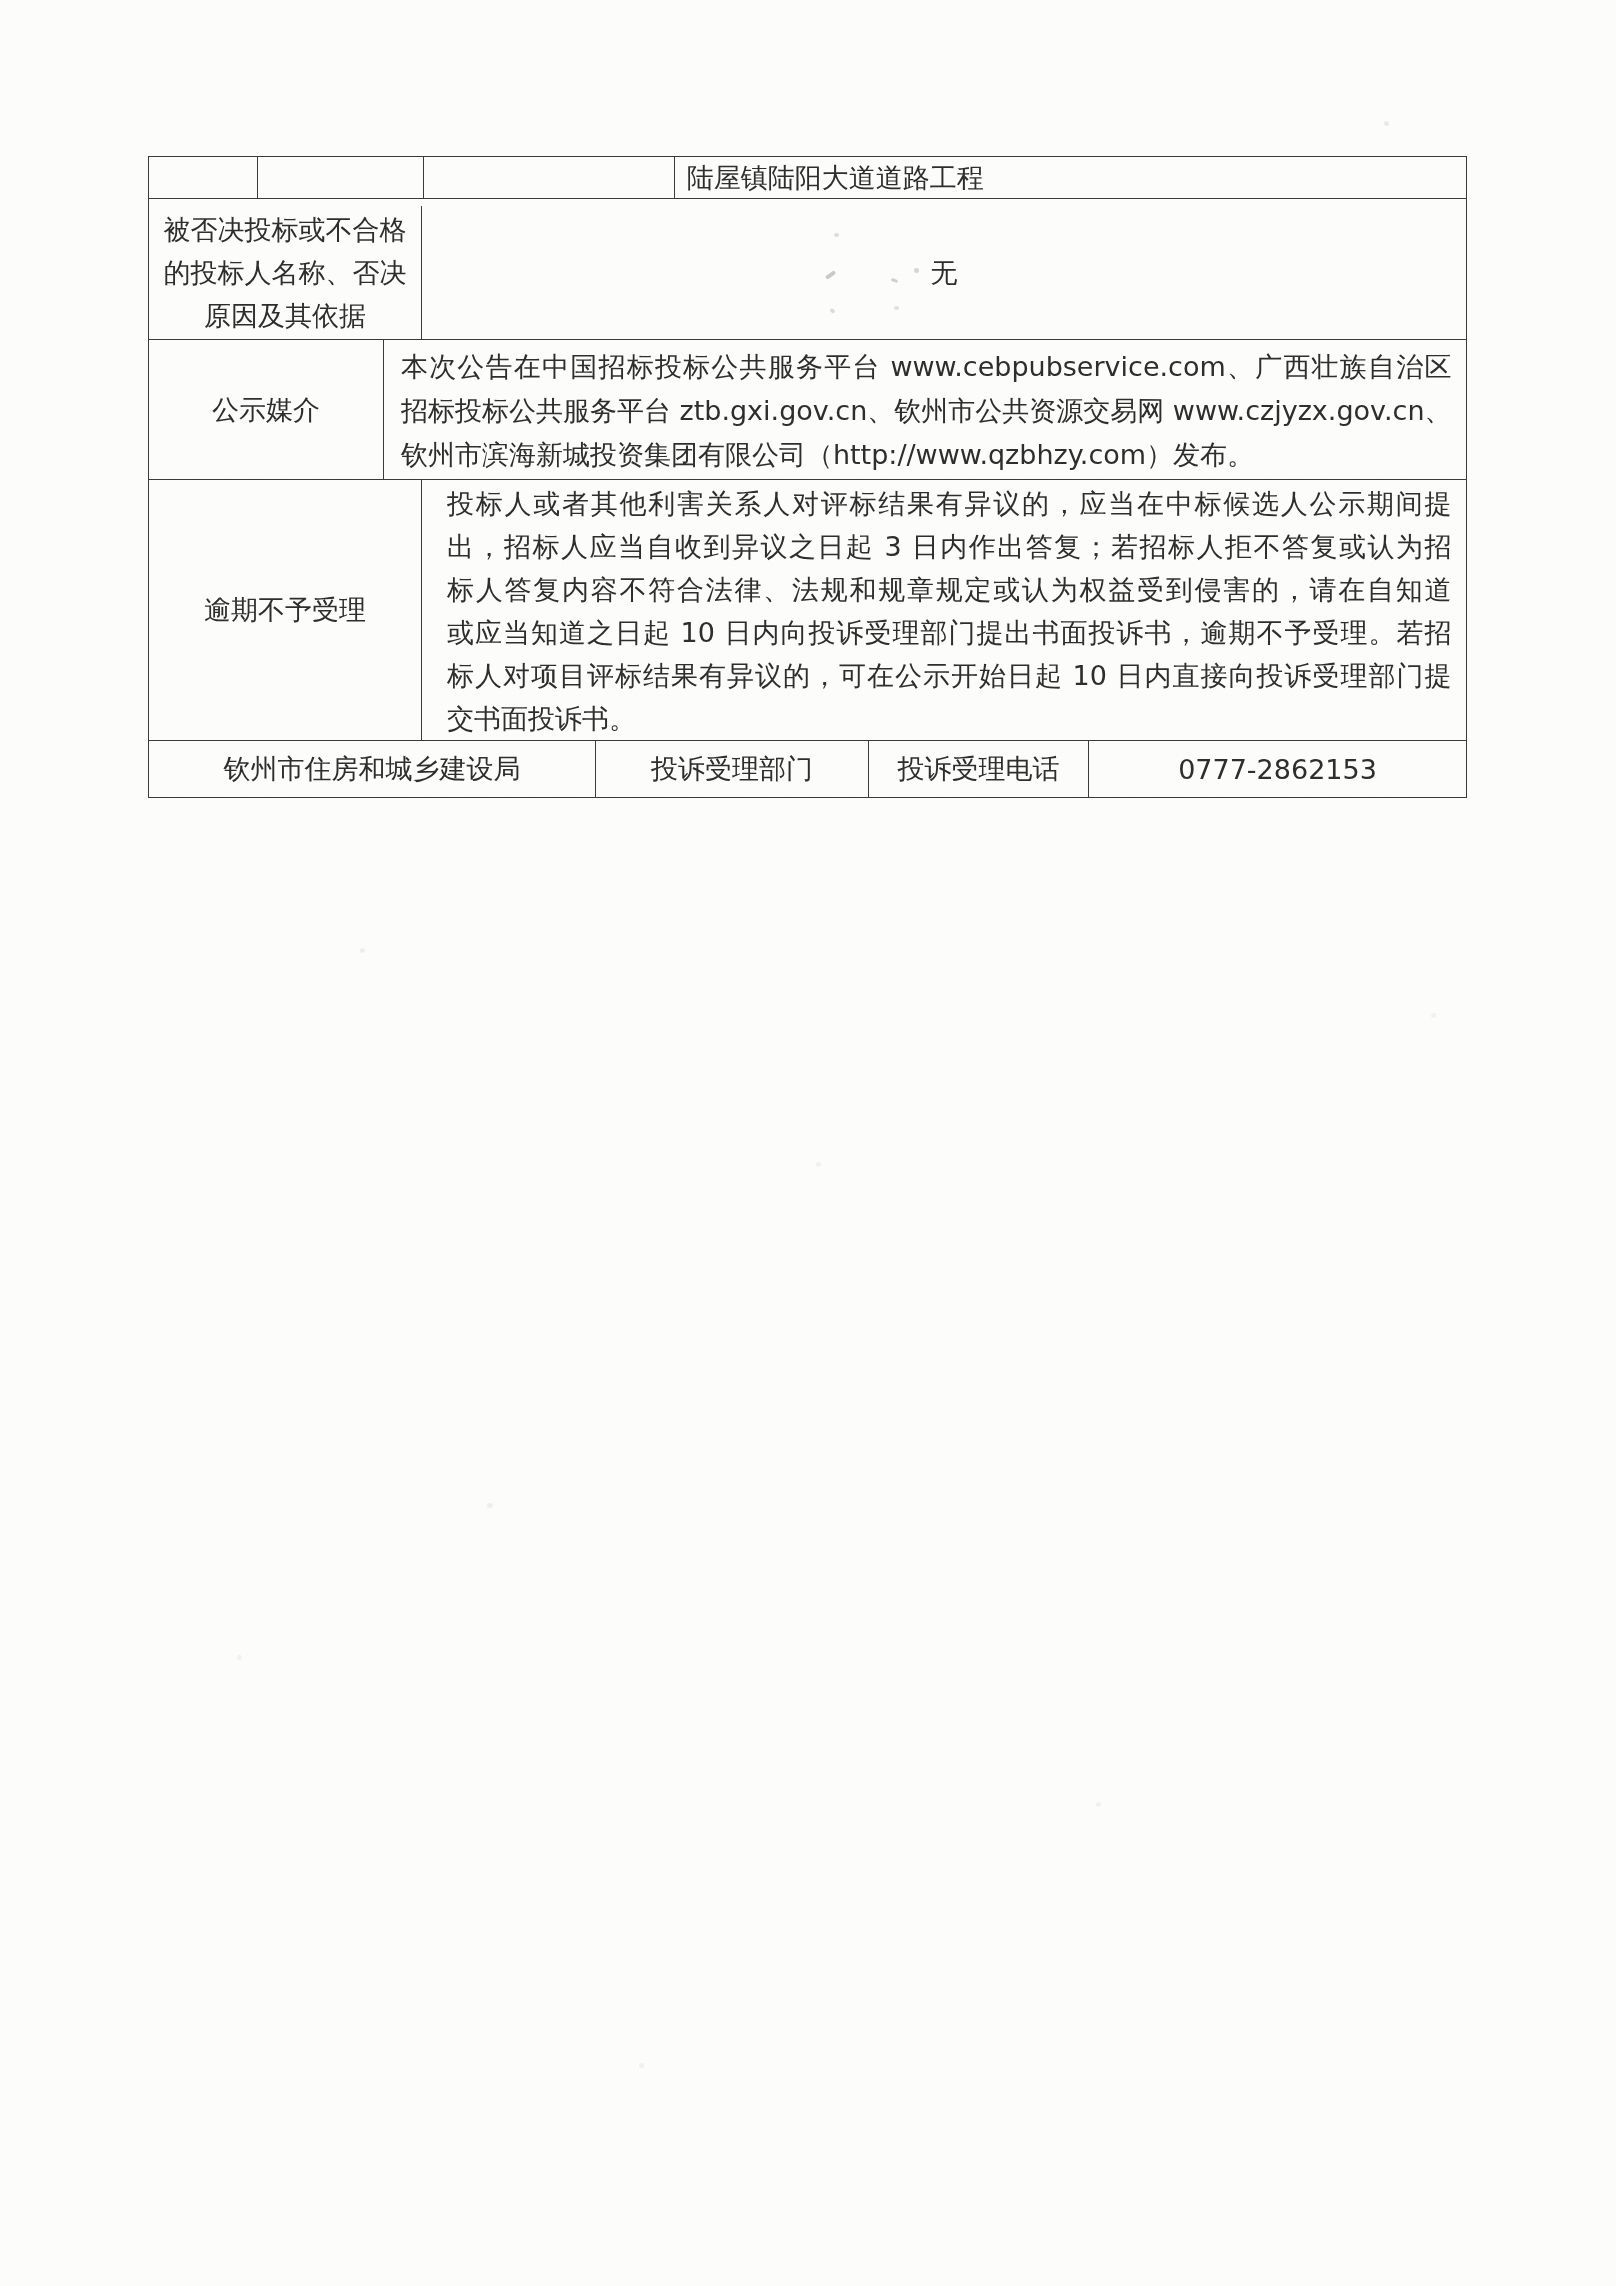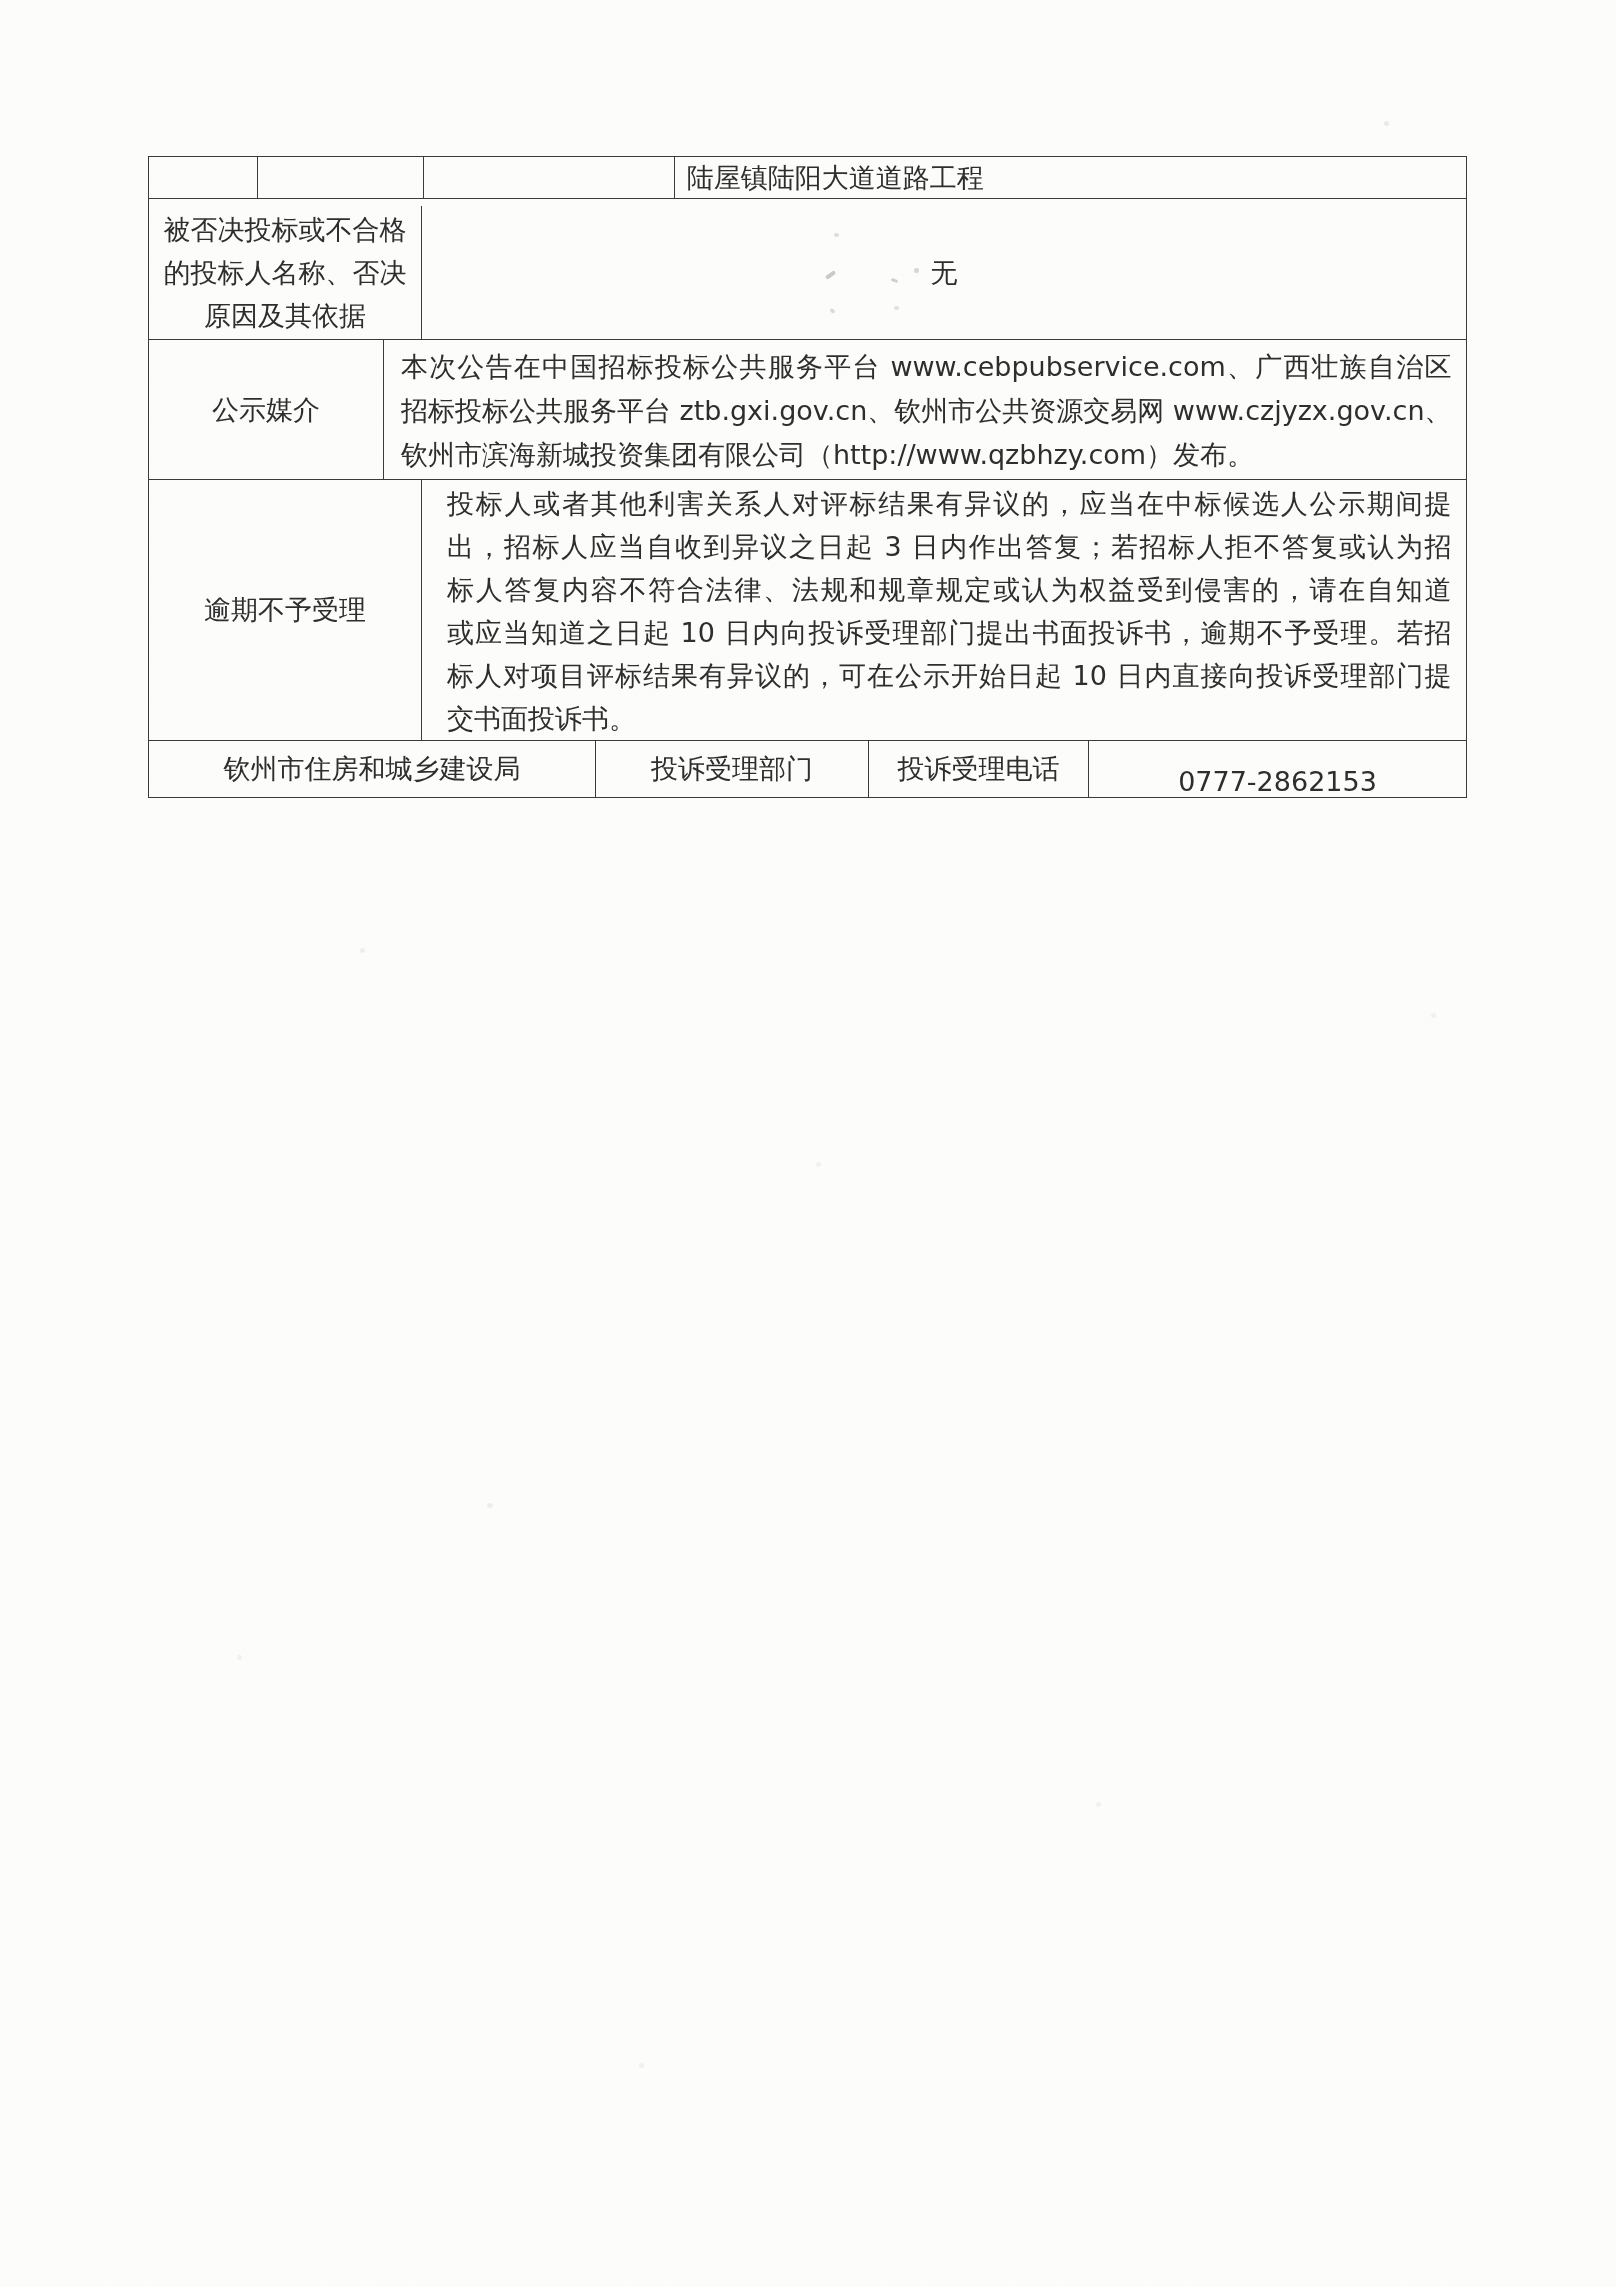--- a/index.html
+++ b/index.html
@@ -59,21 +59,21 @@
   .row-objection .text-line { line-height: 43px; white-space: nowrap; margin-left: 8px; }
 
   .text-line.fill { text-align: justify; text-align-last: justify; }
   .text-line.open { text-align: left; }
 
   
   .row-complaint { height: 56px; }
   .row-complaint .c1 { width: 273px; }
   .row-complaint .c2 { width: 447px; }
   .row-complaint .c3 { width: 220px; }
-  .row-complaint .c4 { flex: 1; align-items: flex-end; }
+  .row-complaint .c4 { flex: 1; }
 
   
   .speck { position: absolute; background: #8f8f8f; border-radius: 50%; }
   .s1  { left: 825px; top: 273px; width: 11px; height: 3.6px; transform: rotate(-35deg); opacity: .45; border-radius: 1.8px; }
   .s2  { left: 891px; top: 279px; width: 7.2px;  height: 2.7px; transform: rotate(20deg);  opacity: .40; border-radius: 1.8px; }
   .s3  { left: 914px; top: 268px; width: 4.5px; height: 4.5px; opacity: .35; }
   .s4  { left: 834px; top: 233px; width: 4.5px;  height: 3.6px; opacity: .28; }
   .s5  { left: 830px; top: 309px; width: 5.4px;  height: 3.6px; opacity: .30; transform: rotate(40deg); }
   .s6  { left: 894px; top: 306px; width: 4.5px;  height: 3.6px; opacity: .25; }
   .s7  { left: 1384px; top: 121px; width: 5.4px; height: 4.5px; opacity: .16; }

